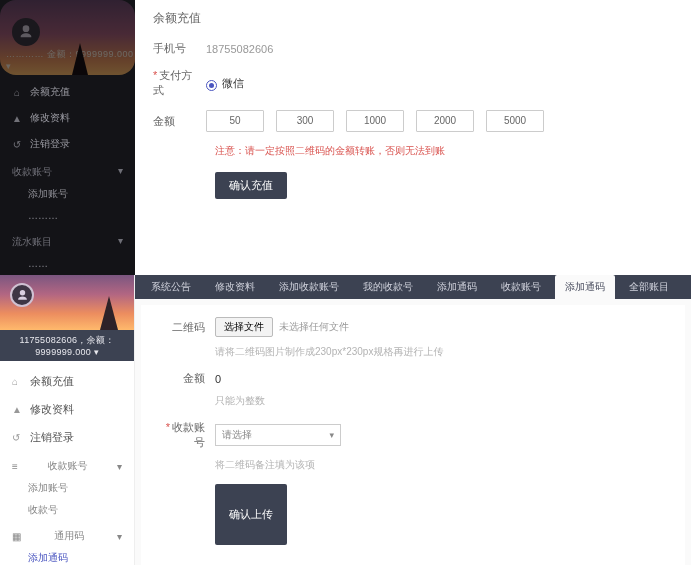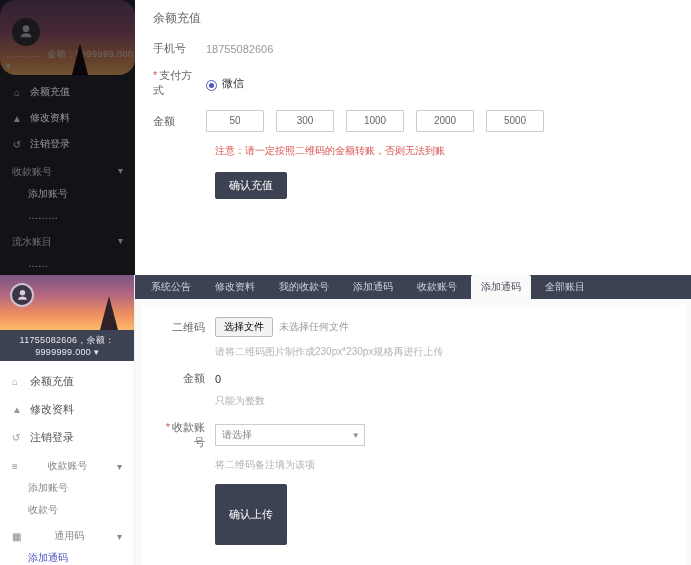--- a/index.html
+++ b/index.html
@@ -60,21 +60,21 @@
 .bot-right { flex:1; background:#fafafa; }
 .topnav { display:flex; background:#3c4252; height:24px; align-items:center; padding:0 6px; gap:4px; }
 .topnav .nitem { color:#cfd1db; font-size:10px; padding:0 10px; height:24px; line-height:24px; cursor:pointer; }
 .topnav .nitem.active { background:#fafafa; color:#4a4e5f; border-radius:2px 2px 0 0; }
 .br-body { background:#fff; margin:6px; padding:12px 14px 20px; }
 .brow { display:flex; align-items:center; margin-bottom:8px; font-size:11px; }
 .blabel { width:50px; text-align:right; color:#666; margin-right:10px; }
 .filebtn { border:1px solid #bbb; background:#f3f3f3; padding:2px 8px; font-size:10px; cursor:pointer; border-radius:2px; }
 .filetxt { margin-left:6px; color:#999; font-size:10px; }
 .hint { color:#b3b3b3; font-size:10px; margin-left:60px; margin-bottom:12px; }
-.sel { width:150px; height:22px; border:1px solid #ccc; background:#fff; color:#888; padding:0 6px; display:flex; align-items:center; justify-content:space-between; cursor:pointer; font-size:10px; }
+.sel { width:126px; height:22px; border:1px solid #ccc; background:#fff; color:#888; padding:0 6px; display:flex; align-items:center; justify-content:space-between; cursor:pointer; font-size:10px; }
 .sel .chev { font-size:9px; color:#888; }
 .btn-primary2 { margin-left:60px; background:#3c4252; color:#fff; border:none; padding:23px 14px; font-size:11px; cursor:pointer; border-radius:2px; }
 
 </style>
 </head>
 <body>
 
 <div class="top">
 
   <div class="top-left">
@@ -183,20 +183,21 @@
         </div>
       <div class="bl-sub active">添加通码</div>
 
     </div>
   </div>
 
   <div class="bot-right">
     <div class="topnav">
       <div class="nitem">系统公告</div>
       <div class="nitem">修改资料</div>
+      <div class="nitem">添加收款账号</div>
       <div class="nitem">我的收款号</div>
       <div class="nitem">添加通码</div>
       <div class="nitem">收款账号</div>
       <div class="nitem active">添加通码</div>
       <div class="nitem">全部账目</div>
     </div>
     <div class="br-body">
       <div class="brow">
         <div class="blabel">二维码</div>
         <button class="filebtn">选择文件</button>

